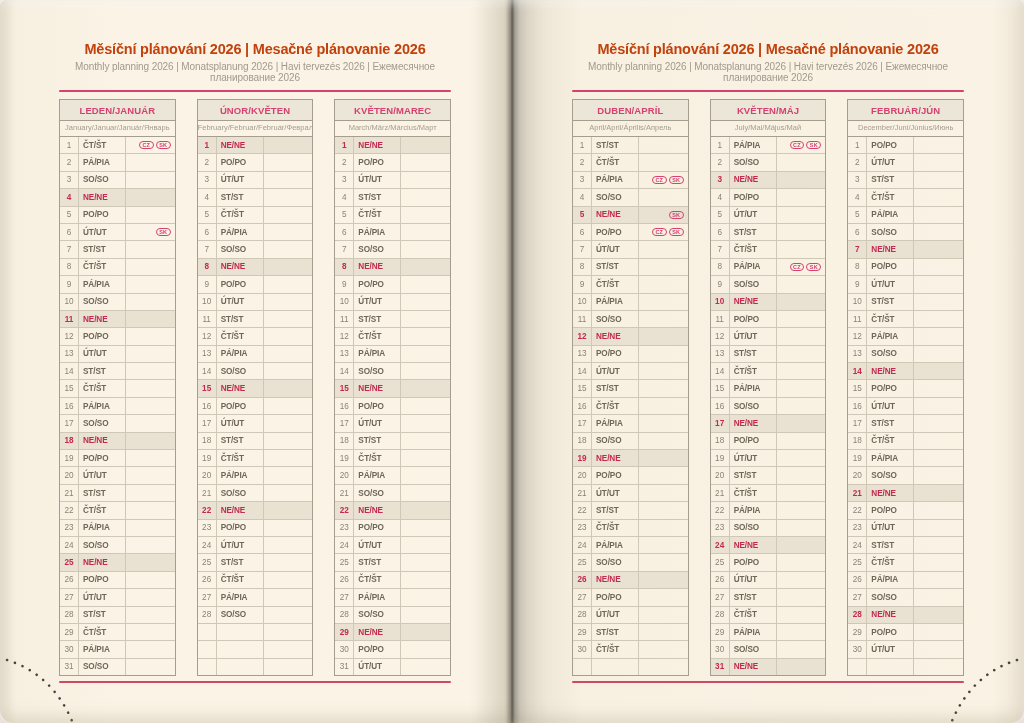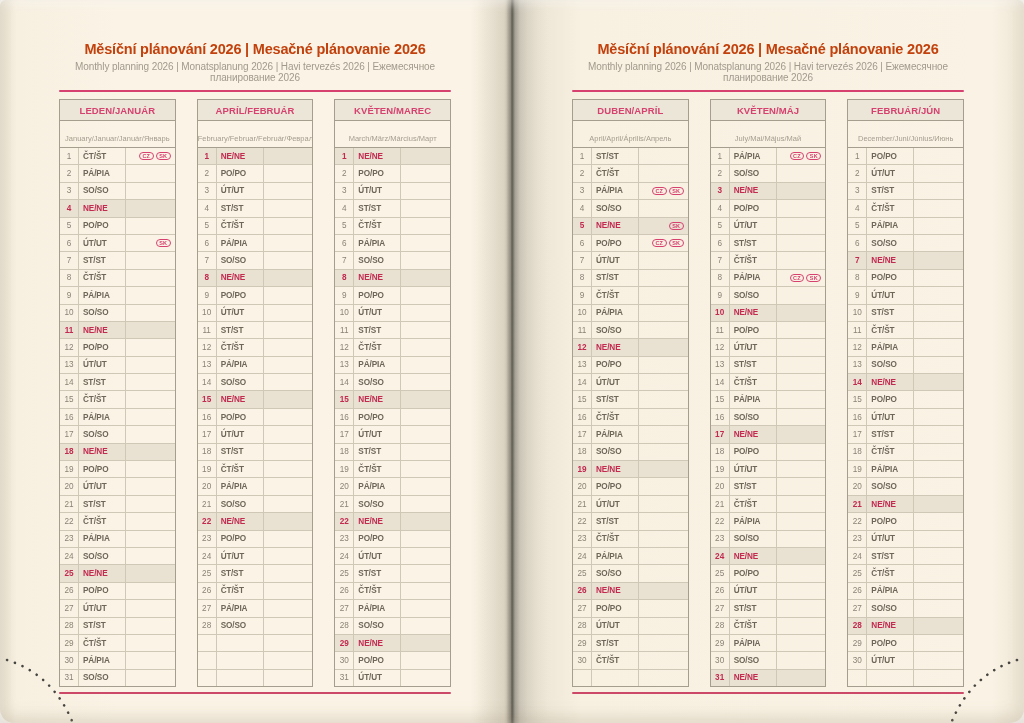--- a/index.html
+++ b/index.html
@@ -33,21 +33,21 @@
 
   .months { display:flex; gap:21px; margin-top:7px; }
   .month { flex:1; min-width:0; }
   .m-name {
     border:1px solid #a59e8e; background:#ece6d8;
     color:#d6416f; font-weight:bold; font-size:9.5px; text-align:center;
     padding:5px 0 4px; letter-spacing:0.1px; white-space:nowrap; overflow:hidden;
   }
   .m-sub {
     border:1px solid #a59e8e; border-top:none;
-    font-size:7.5px; color:#a49d8f; text-align:center; padding:13px 0 4px;
+    font-size:7.5px; color:#a49d8f; text-align:center; padding:2px 0 4px;
     white-space:nowrap; overflow:hidden;
   }
   .m-days { border:1px solid #a59e8e; border-top:none; }
   .day-row { display:flex; height:16.4px; background:transparent; }
   .day-row + .day-row { border-top:1px solid #d0c8b6; }
   .day-row.sunday { background:#e9e1d2; }
   .c-num {
     width:18px; border-right:1px solid #d0c8b6;
     display:flex; align-items:center; justify-content:center;
     font-size:8.2px; color:#8a8375;
@@ -244,21 +244,21 @@
             <span class="c-note"></span>
           </div>
           <div class="day-row">
             <span class="c-num">31</span>
             <span class="c-dow">SO/SO</span>
             <span class="c-note"></span>
           </div>
         </div>
       </div>
       <div class="month">
-        <div class="m-name">APRÍL/FEBRUÁR</div>
+        <div class="m-name">ÚNOR/KVĚTEN</div>
         <div class="m-sub">February/Februar/Február/Февраль</div>
         <div class="m-days">
           <div class="day-row sunday">
             <span class="c-num">1</span>
             <span class="c-dow">NE/NE</span>
             <span class="c-note"></span>
           </div>
           <div class="day-row">
             <span class="c-num">2</span>
             <span class="c-dow">PO/PO</span>

